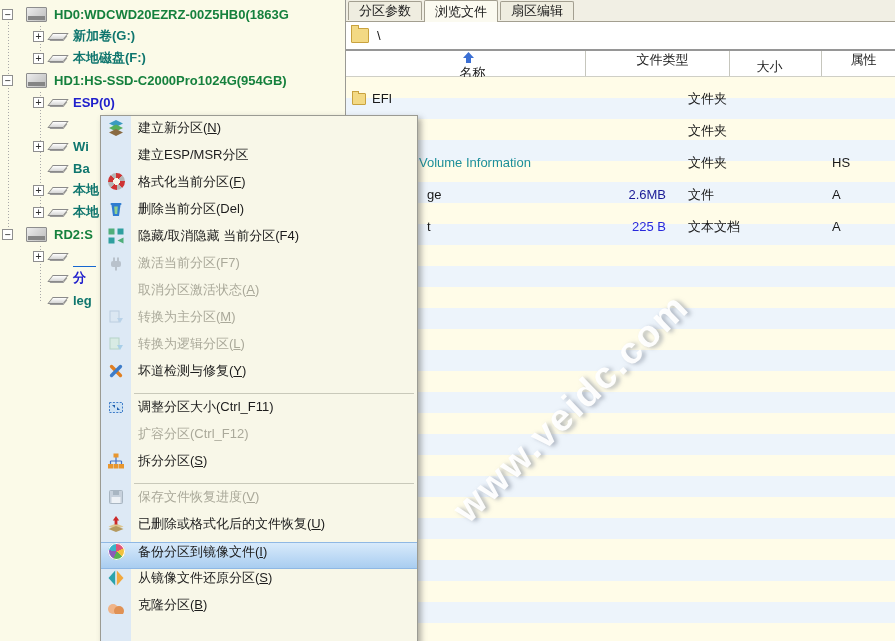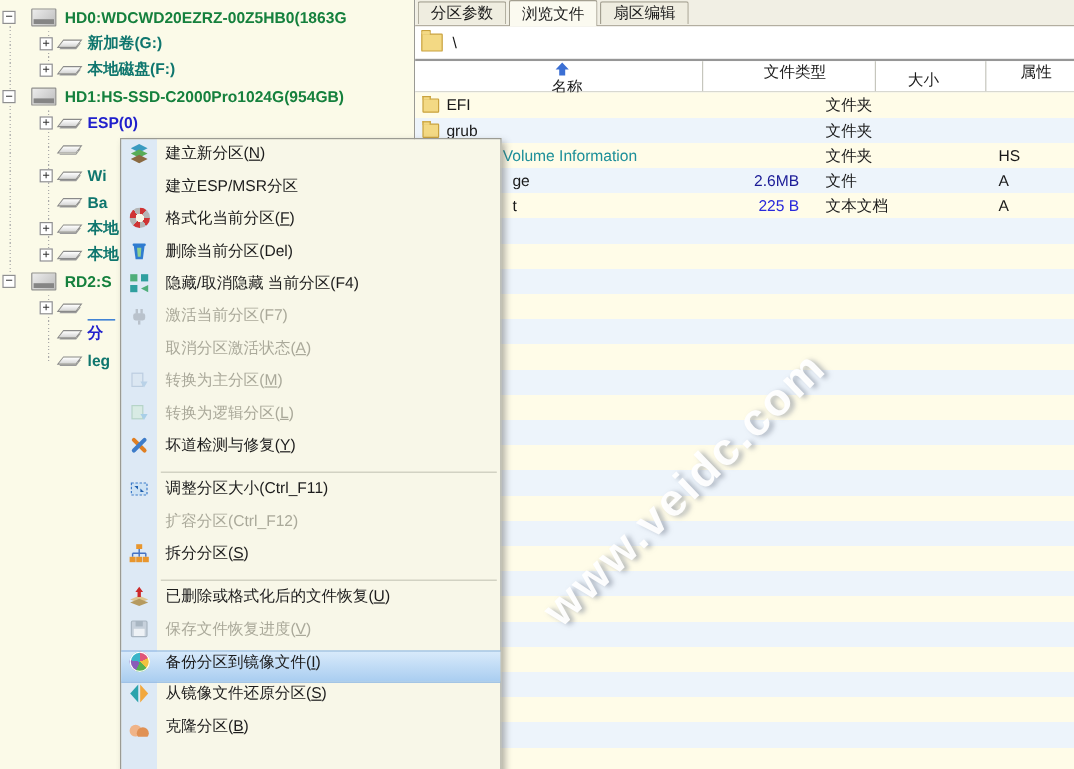--- a/index.html
+++ b/index.html
@@ -43,21 +43,21 @@
   .hcol{display:flex;align-items:center;box-sizing:border-box;border-right:1px solid #c6c6bd;flex-direction:column;}
   .hcol:last-child{border-right:none;}
   .h-name{width:240px;padding-left:6px;}
   .h-size{width:92px;justify-content:flex-end;padding-right:12px;}
   .h-type{width:144px;padding-left:10px;}
   .h-attr{width:73px;padding-left:10px;}
   .h-name .lbl{margin-left:8px;}
   .sort-ic{display:inline-flex;}
   .filelist{position:absolute;left:0;top:77px;width:549px;bottom:0;
             background:repeating-linear-gradient(to bottom,#fffce8 0 21px,#edf4fb 21px 42px);}
-  .frow{height:21px;display:flex;align-items:center;font-size:13px;color:#1a1a1a;padding-left:6px;}
+  .frow{height:21px;display:flex;align-items:center;font-size:13px;color:#1a1a1a;padding-left:6px;margin-top:11px;}
   .fico{flex:0 0 14px;display:flex;}
   .fico .folder-sm{width:12px;height:10px;background:#f3d984;border:1px solid #c9a23e;border-radius:1px;position:relative;}
   .fico .folder-sm::before{content:'';position:absolute;top:-3px;left:-1px;width:5px;height:2px;background:#f3d984;
         border:1px solid #c9a23e;border-bottom:none;}
   .fico .file-sm{width:9px;height:11px;background:#fff;border:1px solid #9a9a9a;}
   .fname{margin-left:6px;width:214px;box-sizing:border-box;white-space:nowrap;overflow:hidden;}
   .fname.obsc{width:159px;margin-left:61px;}
   .fname.t-teal{color:#1d8f99;}
   .fsize{width:92px;text-align:right;padding-right:12px;box-sizing:border-box;}
   .fsize.navy{color:#1a1a96;} .fsize.blue{color:#2828dc;}
@@ -355,40 +355,40 @@
             <path d="M9 5 V9 M3.5 9 H14.5 M3.5 9 V12 M9 9 V12 M14.5 9 V12" stroke="#4472c4" stroke-width="1.2" fill="none"></path>
             <rect x="6.5" y="1.5" width="5" height="4" fill="#e8962e"></rect>
             <rect x="1" y="12" width="5" height="4.5" fill="#e8962e"></rect>
             <rect x="6.5" y="12" width="5" height="4.5" fill="#e8962e"></rect>
             <rect x="12" y="12" width="5" height="4.5" fill="#e8962e"></rect>
           </svg>
         </span>
         <span class="mlabel">拆分分区(<span class="accel">S</span>)</span>
       </div>
       <div class="msep"></div>
+      <div class="mitem disabled">
+        <span class="mico">
+          <svg width="18" height="18" viewBox="0 0 18 18">
+            <rect x="2.5" y="2.5" width="13" height="13" rx="1" fill="#c7d1dc" stroke="#a9b6c2"></rect>
+            <rect x="6" y="2.5" width="6" height="4.5" fill="#a9b6c2"></rect>
+            <rect x="4.5" y="9" width="9" height="6" fill="#eef2f6"></rect>
+          </svg>
+        </span>
+        <span class="mlabel">保存文件恢复进度(<span class="accel">V</span>)</span>
+      </div>
       <div class="mitem">
         <span class="mico">
           <svg width="18" height="18" viewBox="0 0 18 18">
             <path d="M1.5 11.5 9 8.5 16.5 11.5 9 14.5Z" fill="#ddc58f"></path>
             <path d="M1.5 14 9 11 16.5 14 9 17Z" fill="#b59a60"></path>
             <path d="M9 1 12.2 5.4 10.4 5.4 10.4 9.5 7.6 9.5 7.6 5.4 5.8 5.4Z" fill="#cc2a2a"></path>
           </svg>
         </span>
         <span class="mlabel">已删除或格式化后的文件恢复(<span class="accel">U</span>)</span>
       </div>
-      <div class="mitem disabled">
-        <span class="mico">
-          <svg width="18" height="18" viewBox="0 0 18 18">
-            <rect x="2.5" y="2.5" width="13" height="13" rx="1" fill="#c7d1dc" stroke="#a9b6c2"></rect>
-            <rect x="6" y="2.5" width="6" height="4.5" fill="#a9b6c2"></rect>
-            <rect x="4.5" y="9" width="9" height="6" fill="#eef2f6"></rect>
-          </svg>
-        </span>
-        <span class="mlabel">保存文件恢复进度(<span class="accel">V</span>)</span>
-      </div>
       <div class="mitem hl">
         <span class="mico">
           <span class="ic-pie"></span>
         </span>
         <span class="mlabel">备份分区到镜像文件(<span class="accel">I</span>)</span>
       </div>
       <div class="mitem">
         <span class="mico">
           <svg width="18" height="18" viewBox="0 0 18 18">
             <path d="M8.2 1.5 8.2 16.5 1.5 9Z" fill="#2ba3ac"></path>

